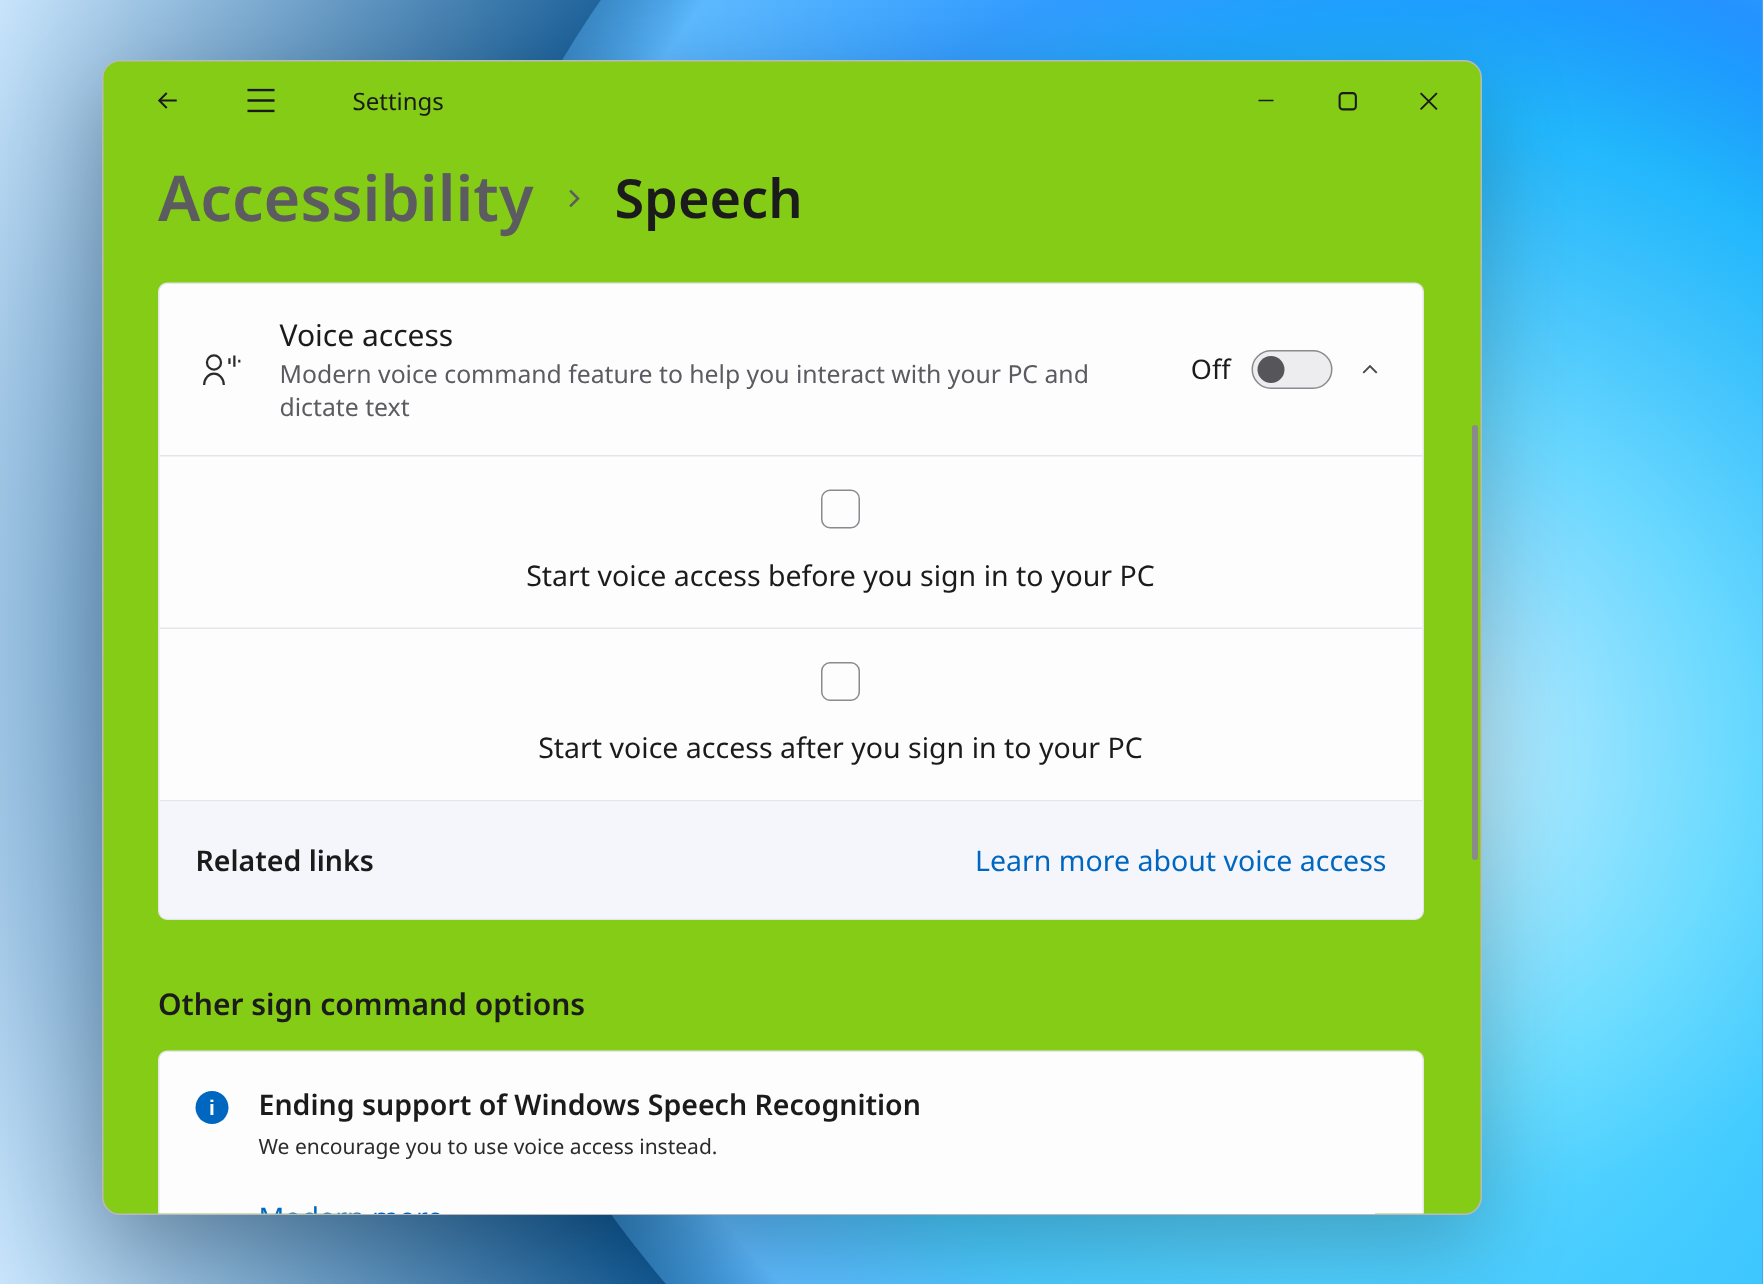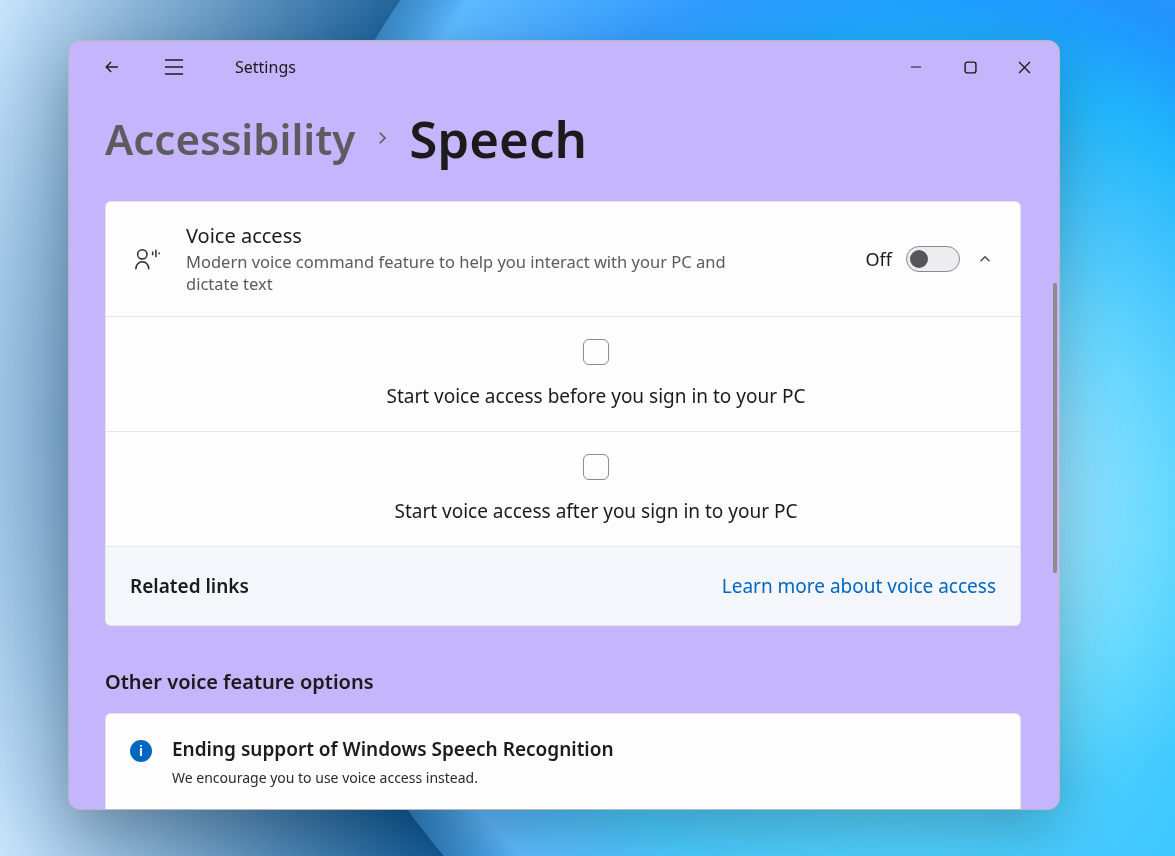--- a/index.html
+++ b/index.html
@@ -9,22 +9,22 @@
     position: relative;
   }
   .bg-swirl { position:absolute; inset:0; overflow:hidden; }
   .bg-swirl::before, .bg-swirl::after {
     content:""; position:absolute; border-radius:50%;
   }
   .bg-swirl::before { width:1400px; height:1400px; right:-500px; top:-300px; background: radial-gradient(circle, #0a5bb3 0%, #1a8cff 40%, #5ebaff 65%, rgba(255,255,255,0) 75%); }
   .bg-swirl::after  { width:1100px; height:1100px; right:-300px; top:-50px;  background: radial-gradient(circle, #cce9ff 0%, #5ebaff 30%, #0c6cd9 55%, rgba(255,255,255,0) 70%); mix-blend-mode: screen; }
 
   .window {
-    position: absolute; left: 68px; top: 40px; width: 992px; height: 770px;
-    background: #c4b5fd;
+    position: absolute; left: 68px; top: 40px; width: 920px; height: 770px;
+    background: #84cc16;
     border: 1px solid #b9b9bd;
     border-radius: 12px;
     box-shadow: 0 20px 60px rgba(0,0,0,.25);
     overflow: hidden;
     display: flex; flex-direction: column;
   }
   .titlebar {
     height: 52px; display:flex; align-items:center; padding: 0 8px 0 24px;
   }
   .tb-left { display:flex; align-items:center; gap: 24px; }
@@ -35,21 +35,21 @@
 
   .content {
     flex:1; overflow-y:auto; padding: 0 24px 24px 36px; position:relative;
   }
   
   .scroll-ind { position:absolute; right:2px; top:190px; width:4px; height:290px; background:#8a8a8a; border-radius:2px; }
 
   .breadcrumb { display:flex; align-items:center; gap:18px; margin: 10px 0 28px 0; }
   .bc-parent { font-size: 42px; font-weight:600; color:#5c5c60; }
   .bc-sep    { color:#5c5c60; display:flex; align-items:center; }
-  .bc-current{ font-size: 51px; font-weight:600; color:#1b1b1b; }
+  .bc-current{ font-size: 36px; font-weight:600; color:#1b1b1b; }
 
   .card {
     background:#fdfdfe; border:1px solid #e5e5ea; border-radius:6px; overflow:hidden;
     margin-right: 14px;
   }
   .card-row {
     display:flex; align-items:center; padding: 20px 24px; gap: 22px;
     border-bottom:1px solid #e5e5ea;
   }
   .card-row:last-child { border-bottom:none; }
@@ -176,21 +176,21 @@
         <span class="chk-label">Start voice access after you sign in to your PC</span>
       </div>
 
       <div class="related">
         <span class="related-title">Related links</span>
         <span class="link">Learn more about voice access</span>
       </div>
 
     </div>
 
-    <div class="section-head">Other voice feature options</div>
+    <div class="section-head">Other sign command options</div>
 
     <div class="info-card">
       <div class="info-icon">i</div>
       <div class="info-body">
         <div class="info-title">Ending support of Windows Speech Recognition</div>
         <div class="info-text">We encourage you to use voice access instead.</div>
         <span class="link">Modern more</span>
       </div>
     </div>
 

